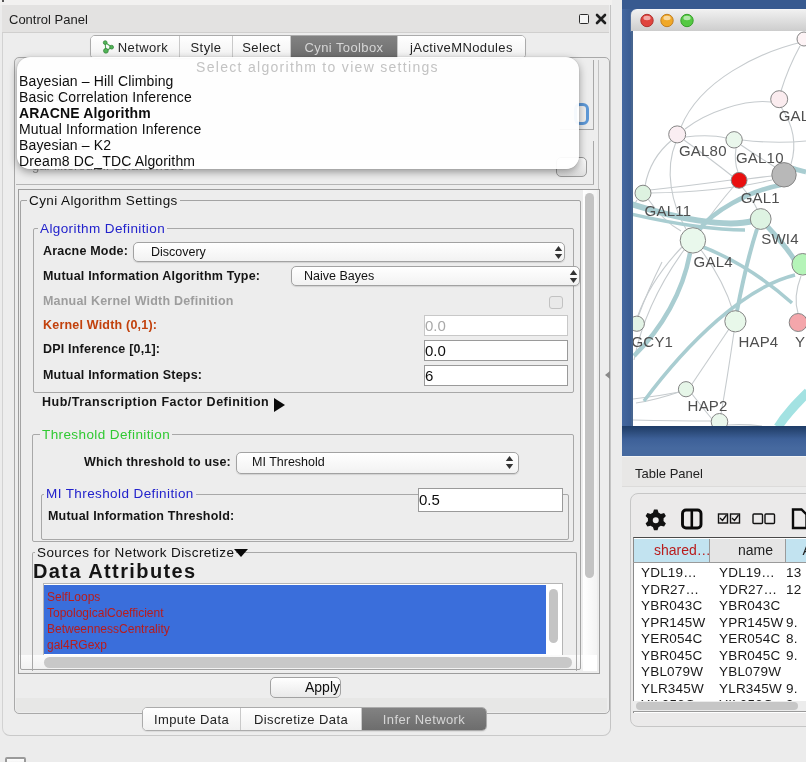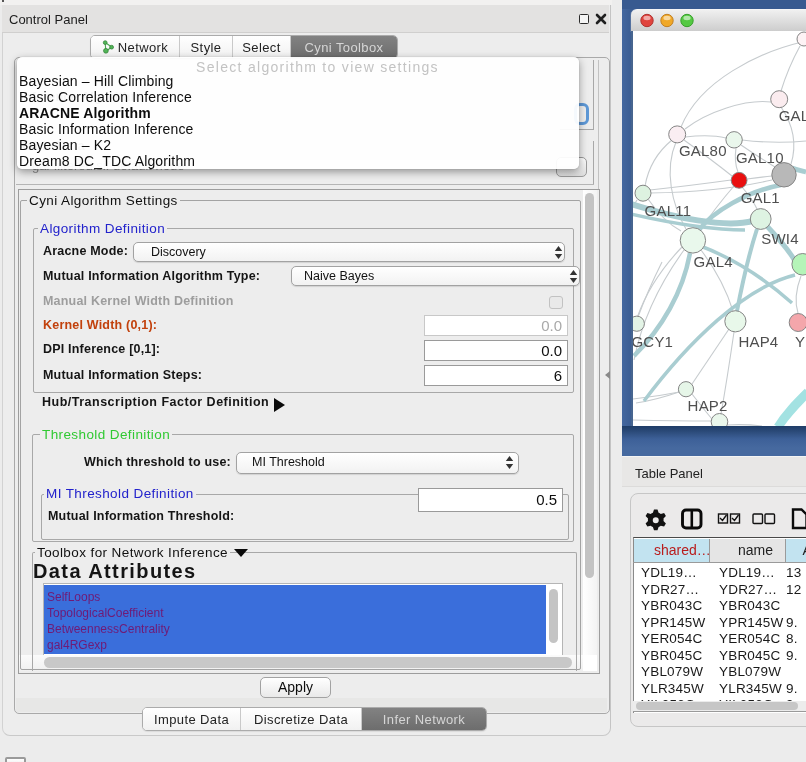--- a/index.html
+++ b/index.html
@@ -3,27 +3,27 @@
 html,body{margin:0;padding:0}
 #root{position:relative;width:806px;height:762px;background:#ececec;font-family:"Liberation Sans",sans-serif;overflow:hidden}
 .ab{position:absolute}
 .b{font-weight:bold}
 .fs{position:absolute;border:1px solid #a8a8a8;border-radius:2px}
 .leg{position:absolute;background:#ededed;padding:0 2px;font-size:13.5px;letter-spacing:0.4px;line-height:13px;white-space:nowrap}
 .lbl{position:absolute;font-size:12.5px;font-weight:bold;color:#151515;line-height:13px;white-space:nowrap;letter-spacing:0.2px}
 .combo{position:absolute;height:18px;border:1px solid #a2a2a2;border-radius:5px;background:linear-gradient(#ffffff,#f2f2f2);box-shadow:0 1px 1px rgba(0,0,0,0.12)}
 .combo span{position:absolute;left:15px;top:2px;font-size:12.5px;color:#111;white-space:nowrap}
 .carr{position:absolute;top:3px;width:9px;height:13px}
-.tf{position:absolute;height:19px;background:#fff;border:1px solid #9a9a9a;font-size:15px;text-align:right;line-height:19px;padding-right:5px;color:#0d0d0d}
+.tf{position:absolute;height:19px;background:#fff;border:1px solid #9a9a9a;font-size:15px;text-align:left;line-height:19px;padding-right:5px;color:#0d0d0d}
 .seg{position:absolute;height:22px;background:#fdfdfd;border:1px solid #ababab;border-radius:5px;display:flex;box-shadow:0 1px 1px rgba(0,0,0,0.08)}
 .seg div{height:100%;display:flex;align-items:center;justify-content:center;font-size:13px;letter-spacing:0.4px;color:#232323;border-right:1px solid #c9c9c9;background:linear-gradient(#ffffff,#f1f1f1)}
 .seg div:last-child{border-right:none;border-radius:0 4px 4px 0}
 .seg div:first-child{border-radius:4px 0 0 4px}
 .seg div.on{background:linear-gradient(#828282,#6d6d6d);color:#d6d6d6}
-.pop{position:absolute;left:17px;top:57px;width:562px;height:112px;background:rgba(255,255,255,0.94);border-radius:5px;box-shadow:0 3px 9px rgba(0,0,0,0.38),0 0 1px rgba(0,0,0,0.3);z-index:30}
+.pop{position:absolute;left:17px;top:57px;width:562px;height:112px;background:rgba(255,255,255,0.94);border-radius:13px;box-shadow:0 3px 9px rgba(0,0,0,0.38),0 0 1px rgba(0,0,0,0.3);z-index:30}
 .pop .it{position:absolute;left:2px;font-size:14px;letter-spacing:0.15px;color:#0d0d0d;white-space:nowrap}
 .row{font-size:13.5px;color:#1a1a1a;white-space:nowrap;letter-spacing:0.2px}
 </style></head><body>
 <div id="root">
 
 <div class="ab" style="left:0;top:0;width:612px;height:5px;background:#f2f1f0"></div>
 <div class="ab" style="left:2px;top:5px;width:607px;height:730px;background:#ededed;border-left:1px solid #d2d2d2;border-right:1px solid #c4c4c4;border-bottom:1px solid #c9c9c9;border-radius:0 0 8px 8px"></div>
 <div class="ab" style="left:2px;top:5px;width:607px;height:27px;background:#e3e2e1;border-bottom:1px solid #d0cfce"></div>
 <div class="ab" style="left:9px;top:12px;font-size:13px;color:#1d1d1d">Control Panel</div>
 
@@ -103,56 +103,57 @@
         <path d="M4.5 0 L8.2 5 H0.8 Z M4.5 13 L8.2 8 H0.8 Z" fill="#333"></path>
       </svg>
     </div>
 
 <div class="fs" style="left:41px;top:494px;width:526px;height:44px"></div>
 <div class="leg" style="left:44px;top:487px;color:#2222cc">MI Threshold Definition</div>
 <div class="lbl" style="left:48px;top:509.5px">Mutual Information Threshold:</div>
 <div class="tf" style="left:418px;top:488px;width:138px;height:22px;line-height:22px">0.5</div>
 
 <div class="fs" style="left:32px;top:552px;width:543px;height:118px;border-bottom:none;border-radius:2px 2px 0 0"></div>
-<div class="leg" style="left:35px;top:546px;color:#111">Toolbox for Network Inference</div>
+<div class="leg" style="left:35px;top:546px;color:#111">Sources for Network Discretize</div>
 <div class="ab" style="left:234px;top:548.5px;width:0;height:0;border-top:8.5px solid #0a0a0a;border-left:7.5px solid transparent;border-right:7.5px solid transparent"></div>
 <div class="lbl" style="left:33px;top:565px;font-size:20px;letter-spacing:1.4px">Data Attributes</div>
 
 <div class="ab" style="left:43px;top:583px;width:518px;height:71px;background:#fff;border:1px solid #b5b5b5;border-bottom:none"></div>
 <div class="ab" style="left:44px;top:585px;width:502px;height:69px;background:#3a6edb"></div>
-<div class="ab" style="left:47px;top:589px;font-size:12px;color:#701a75;line-height:16px">SelfLoops<br>TopologicalCoefficient<br>BetweennessCentrality<br>gal4RGexp</div>
+<div class="ab" style="left:47px;top:589px;font-size:12px;color:#b91c1c;line-height:16px">SelfLoops<br>TopologicalCoefficient<br>BetweennessCentrality<br>gal4RGexp</div>
 <div class="ab" style="left:549px;top:589px;width:9px;height:54px;background:#c4c4c4;border-radius:5px"></div>
 
 <div class="ab" style="left:16px;top:698px;width:591px;height:14px;background:#e7e7e6"></div>
-<div class="ab" style="left:260px;top:676.5px;width:69px;height:19px;background:linear-gradient(#ffffff,#e9e9e9);border:1px solid #a2a2a2;border-radius:5px;text-align:center;font-size:14px;line-height:19px;color:#0d0d0d">Apply</div>
+<div class="ab" style="left:270px;top:676.5px;width:69px;height:19px;background:linear-gradient(#ffffff,#e9e9e9);border:1px solid #a2a2a2;border-radius:5px;text-align:right;font-size:14px;line-height:19px;color:#0d0d0d">Apply</div>
 
 <div class="seg" style="left:142px;top:707px">
 <div style="width:97px">Impute Data</div>
 <div style="width:120px">Discretize Data</div>
 <div class="on" style="width:124px">Infer Network</div>
 </div>
 
 <div class="seg" style="left:90px;top:35px;height:22px;z-index:20">
 <div style="width:88px"><svg width="12" height="14" viewBox="0 0 12 14" style="margin-right:4px">
           <path d="M3.2 3.5 L3.8 10 M4.8 10.5 L9.3 7.5 M4.2 3.2 L9.3 6.8" stroke="#49a84f" stroke-width="1.1" fill="none"></path>
           <circle cx="3.2" cy="2.6" r="1.9" fill="#52b558" stroke="#2e7d33" stroke-width="0.7"></circle>
           <circle cx="3.9" cy="10.8" r="2.4" fill="#52b558" stroke="#2e7d33" stroke-width="0.7"></circle>
           <circle cx="9.6" cy="7.2" r="1.9" fill="#52b558" stroke="#2e7d33" stroke-width="0.7"></circle>
         </svg>Network</div>
 <div style="width:52px">Style</div>
 <div style="width:57px">Select</div>
 <div class="on" style="width:106px">Cyni Toolbox</div>
+<div style="width:127px">jActiveMNodules</div>
 </div>
 
 <div class="pop">
 <div class="ab" style="left:179px;top:1.5px;font-size:14px;letter-spacing:1.3px;color:#c3c3c3">Select algorithm to view settings</div>
 <div class="it" style="top:16px">Bayesian – Hill Climbing</div>
 <div class="it" style="top:32px">Basic Correlation Inference</div>
 <div class="it b" style="top:48px">ARACNE Algorithm</div>
-<div class="it" style="top:64px">Basic Information Inference</div>
+<div class="it" style="top:64px">Mutual Information Inference</div>
 <div class="it" style="top:80px">Bayesian – K2</div>
 <div class="it" style="top:96px">Dream8 DC_TDC Algorithm</div>
 </div>
 
 <div class="ab" style="left:605px;top:371px;width:0;height:0;border-right:5px solid #8a8a8a;border-top:4px solid transparent;border-bottom:4px solid transparent"></div>
 
 <div class="ab" style="left:5px;top:757px;width:17px;height:10px;border:2px solid #9a9a9a;border-radius:2px;background:linear-gradient(#fff,#ddd)"></div>
 
 <div class="ab" style="left:622px;top:0;width:184px;height:456px;background:#44679f"></div>
 <div class="ab" style="left:622px;top:9px;width:11px;height:417px;background:linear-gradient(90deg,#44679f,#3a5b90)"></div>

